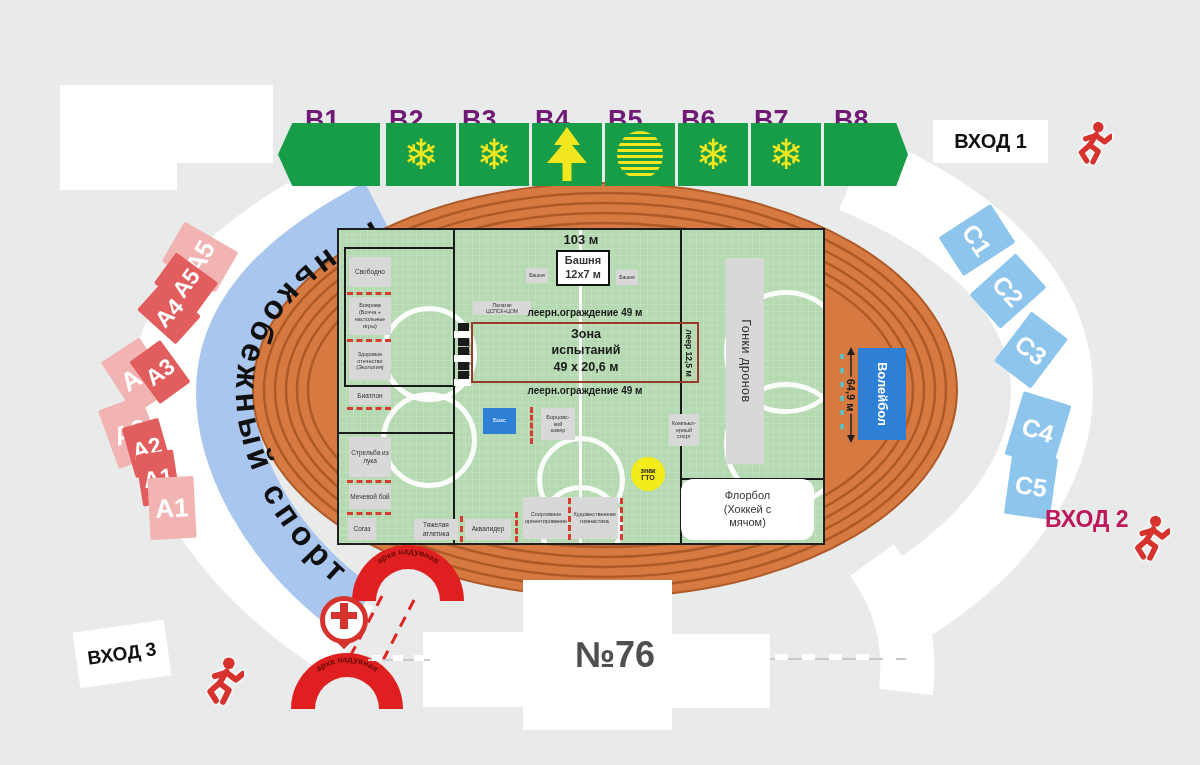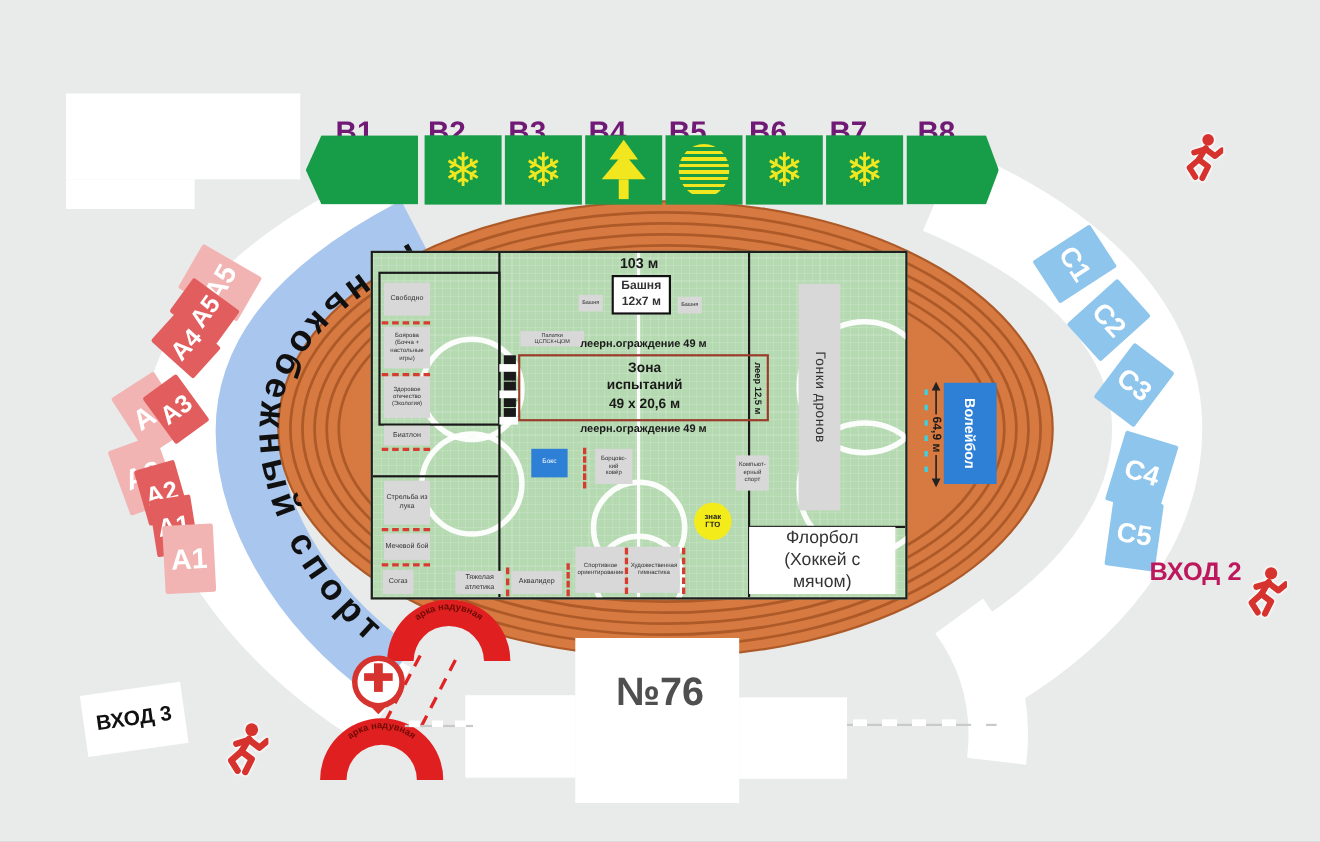--- a/index.html
+++ b/index.html
@@ -224,21 +224,21 @@
 кий
 ковёр</div>
     <div class="box" style="left:330px;top:184px;width:30px;height:32px;font-size:5.5px;">Компьют-
 ерный
 спорт</div>
     <div class="rdash-v" style="left:191px;top:177px;height:37px;"></div>
 
     <div class="abs" style="left:292px;top:227px;width:34px;height:34px;border-radius:50%;background:#f4ec1a;display:flex;align-items:center;justify-content:center;text-align:center;font-size:7px;font-weight:bold;color:#222;white-space:pre-line;">знак
 ГТО</div>
 
-    <div class="box whitebox" style="left:342px;top:249px;width:133px;height:61px;font-size:16px;">Флорбол
+    <div class="box whitebox" style="left:342px;top:249px;width:133px;height:61px;font-size:11px;border-radius:12px;">Флорбол
 (Хоккей с
 мячом)</div>
 
     <div class="box" style="left:387px;top:28px;width:38px;height:206px;">
       <span class="rot90" style="font-size:12.5px;color:#333;letter-spacing:.5px;">Гонки дронов</span>
     </div>
 
     <div class="box" style="left:75px;top:289px;width:44px;height:21px;">Тяжелая
 атлетика</div>
     <div class="box" style="left:126px;top:289px;width:46px;height:21px;">Аквалидер</div>
@@ -255,32 +255,33 @@
   <div class="abs z2" style="left:858px;top:348px;width:48px;height:92px;background:#2e7fd6;">
     <span class="rot90" style="font-size:13px;color:#fff;font-weight:bold;">Волейбол</span>
   </div>
   <div class="abs z2" style="left:838px;top:374px;width:26px;height:42px;">
     <span class="rot90 measure" style="font-size:11px;background:#d67a41;padding:0 2px;">64,9 м</span>
   </div>
 
   <div class="abs white z2" style="left:523px;top:580px;width:149px;height:150px;"></div>
   <div class="abs white z2" style="left:423px;top:632px;width:100px;height:75px;"></div>
   <div class="abs white z2" style="left:672px;top:634px;width:98px;height:74px;"></div>
-  <div class="abs z3" style="left:545px;top:608px;width:110px;text-align:center;font-size:36px;font-weight:bold;color:#4f4f4f;">№76</div>
+  <div class="abs z3" style="left:545px;top:634px;width:110px;text-align:right;font-size:36px;font-weight:bold;color:#4f4f4f;">№76</div>
 
   <div class="abs z2" style="left:770px;top:658px;width:136px;height:2px;background:#c9c9c9;"></div>
   <div class="abs z2" style="left:775px;top:654px;width:128px;height:6px;background:repeating-linear-gradient(90deg,#fff 0 13px,transparent 13px 27px);"></div>
   <div class="abs z2" style="left:368px;top:659px;width:62px;height:2px;background:#c9c9c9;"></div>
   <div class="abs z2" style="left:372px;top:655px;width:56px;height:6px;background:repeating-linear-gradient(90deg,#fff 0 10px,transparent 10px 21px);"></div>
 
   <div class="pin abs" style="left:336px;top:630px;width:16px;height:16px;background:#d6332e;transform:rotate(45deg);"></div>
   <div class="pin abs" style="left:320px;top:596px;width:38px;height:38px;border:5px solid #d6332e;background:#fff;border-radius:50%;"></div>
   <div class="pin abs" style="left:331px;top:612px;width:26px;height:7px;background:#d6332e;"></div>
   <div class="pin abs" style="left:340px;top:603px;width:8px;height:26px;background:#d6332e;"></div>
 
+  <div class="entrance" style="left:933px;top:120px;width:115px;height:43px;font-size:20px;">ВХОД 1</div>
   <div class="entrance" style="left:76px;top:626px;width:92px;height:56px;font-size:19px;transform:rotate(-8deg);">ВХОД 3</div>
   <div class="abs z3" style="left:1045px;top:506px;width:100px;font-size:23px;font-weight:bold;color:#be185d;">ВХОД 2</div>
 
   <svg class="runner" style="left:1074px;top:120px;" width="38" height="48" viewBox="0 0 36 44">
     <circle cx="23" cy="6" r="5" fill="#d6332e"></circle>
     <g fill="none" stroke="#d6332e" stroke-width="5" stroke-linecap="round" stroke-linejoin="round">
       <path d="M21 13 L15 23"></path>
         <path d="M21 14 L29 20 L35 15"></path>
         <path d="M21 14 L11 17"></path>
       <path d="M15 23 L23 29 L18 39"></path>

